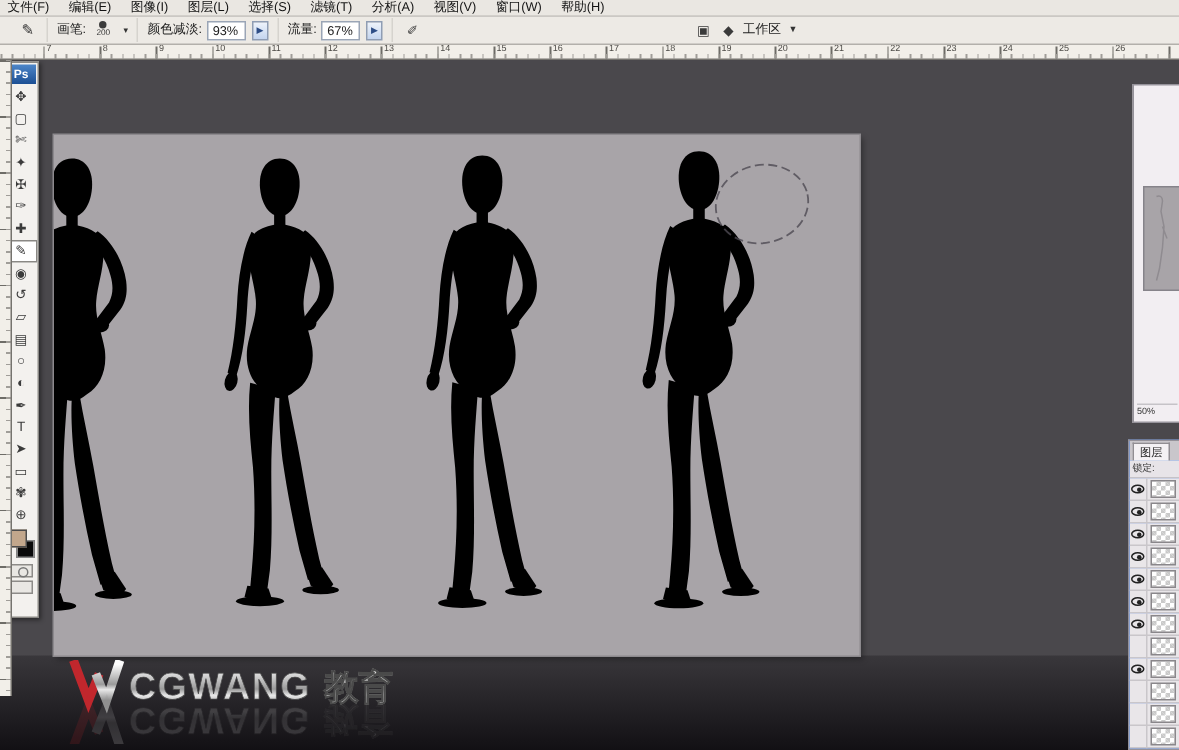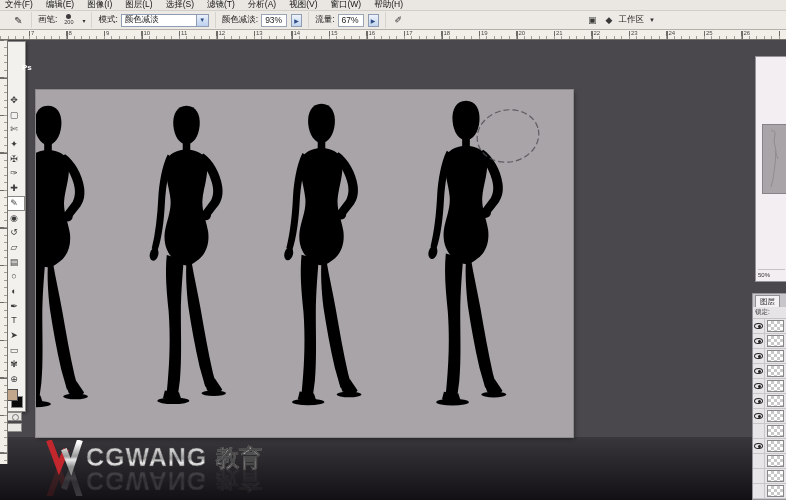--- a/index.html
+++ b/index.html
@@ -57,21 +57,21 @@
   #workspace{left:0;top:40px;width:786px;height:460px;background:var(--workspace,#4a484c);z-index:1}
   #bottomfade{left:0;top:437px;width:752px;height:63px;z-index:2;
               background:linear-gradient(#39373b,#121014)}
   #canvas{left:36px;top:90px;width:537px;height:347px;background:var(--canvas-bg,#a8a4a8);
           z-index:2;box-shadow:0 0 0 1px #8c898d, 2px 2px 4px rgba(0,0,0,.35)}
   #canvas svg{display:block}
 
   
   #toolbox{left:2px;top:41px;width:24px;height:371px;background:#f3f1ee;border:1px solid #8a8884;
            z-index:6;box-shadow:1px 1px 3px rgba(0,0,0,.45)}
-  #pslogo{margin:19px;height:13px;background:linear-gradient(#4d86c9,#1c4f94);color:#fff;
+  #pslogo{margin:1px;height:13px;background:linear-gradient(#4d86c9,#1c4f94);color:#fff;
           font-size:8px;font-weight:bold;text-align:center;line-height:13px}
   #tools{list-style:none}
   #tools li{height:14.7px;line-height:14.7px;text-align:center;font-size:9px;color:#3b3b3b}
   #tools li.selected{background:#fff;outline:1px solid #8a8884;outline-offset:-1px}
   #swatches{position:relative;height:22px;margin-top:1px}
   #fgswatch{position:absolute;left:3px;top:1px;width:12px;height:12px;background:var(--foreground,#c2a78c);
             border:1px solid #4c4c4c;z-index:2}
   #bgswatch{position:absolute;left:8px;top:8px;width:12px;height:12px;background:var(--background-swatch,#0a0a0a);
             border:1px solid #888;z-index:1}
   .tinybtn{width:15px;height:9px;margin:2px auto;border:1px solid #8d8b88;background:#e9e7e3;position:relative}
@@ -129,27 +129,20 @@
   <div class="ogroup toolchip">
     <span>✎</span>
   </div>
   <div class="ogroup">
     <span>画笔:</span>
     <span class="bpreview">
       <span class="dot"></span>
       <span class="num">200</span>
     </span>
     <span class="wsarrow">▾</span>
-  </div>
-  <div class="ogroup">
-    <span>模式:</span>
-    <span class="selectbox">
-      <span class="val">颜色减淡</span>
-      <span class="arrow">▼</span>
-    </span>
   </div>
   <div class="ogroup">
     <span>颜色减淡:</span>
     <span class="field">93%</span>
     <span class="spin">▶</span>
   </div>
   <div class="ogroup">
     <span>流量:</span>
     <span class="field">67%</span>
     <span class="spin">▶</span>

